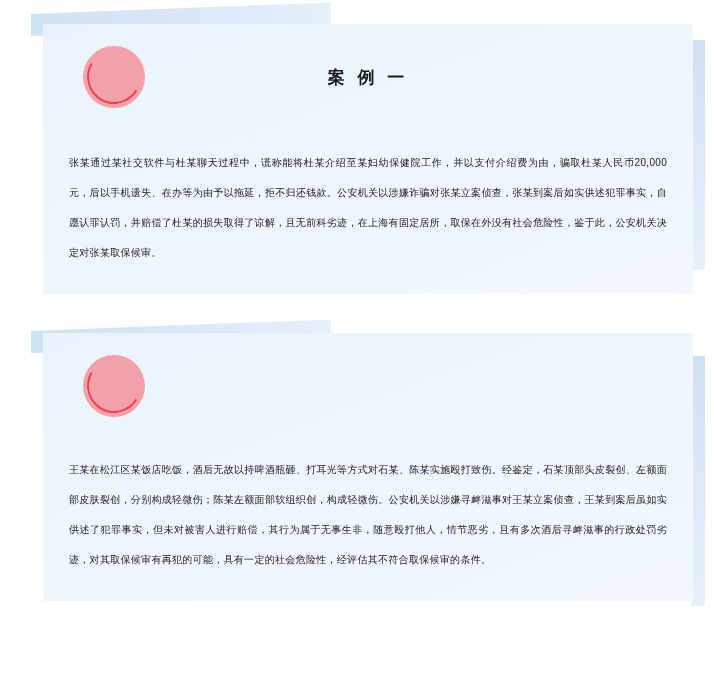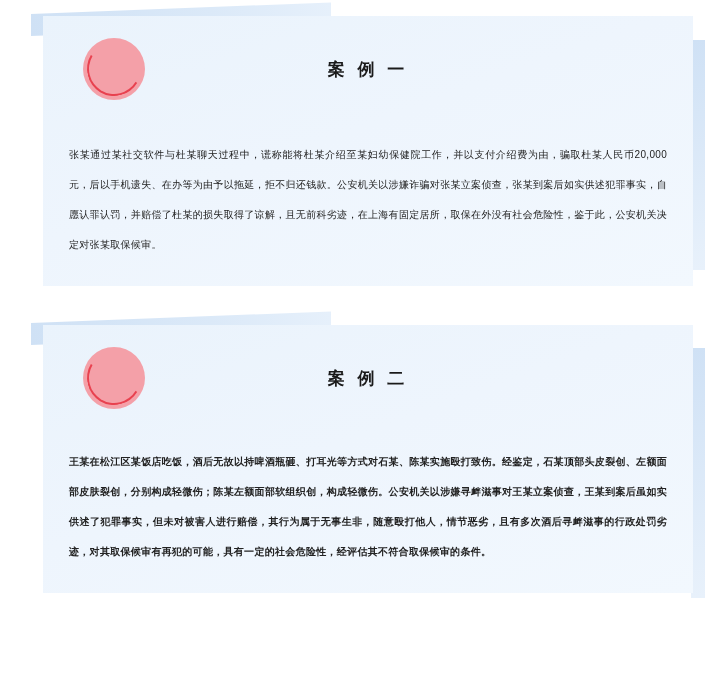--- a/index.html
+++ b/index.html
@@ -18,21 +18,21 @@
     width: 714px;
     height: 688px;
     box-sizing: border-box;
     padding: 0;
   }
   .case-block {
     position: relative;
     width: 672px;
     margin: 0 auto;
   }
-  #case-1 { padding-top: 16px; }
+  #case-1 { padding-top: 24px; }
   #case-2 { padding-top: 39px; }
 
   
   .ribbon {
     position: absolute;
     left: 10px;
     top: 14px;
     width: 300px;
     height: 22px;
     background: linear-gradient(90deg, #cfe1f5 0%, #dbe9f8 60%, #e6f0fb 100%);
@@ -107,21 +107,21 @@
   }
   .case-body {
     font-size: 10px;
     line-height: 30px;
     color: #222222;
     text-align: justify;
     text-justify: inter-ideograph;
     letter-spacing: 0.3px;
   }
   #case-1 .case-body { padding-top: 20px; }
-  #case-2 .case-body { padding-top: 18px; font-weight: bold; }
+  #case-2 .case-body { padding-top: 18px; }
 </style>
 </head>
 <body>
 
 <div class="page">
 
   <div class="case-block" id="case-1">
     <div class="ribbon"></div>
     <div class="right-strip"></div>
     <div class="card">
@@ -132,19 +132,18 @@
       <div class="case-body">张某通过某社交软件与杜某聊天过程中，谎称能将杜某介绍至某妇幼保健院工作，并以支付介绍费为由，骗取杜某人民币20,000元，后以手机遗失、在办等为由予以拖延，拒不归还钱款。公安机关以涉嫌诈骗对张某立案侦查，张某到案后如实供述犯罪事实，自愿认罪认罚，并赔偿了杜某的损失取得了谅解，且无前科劣迹，在上海有固定居所，取保在外没有社会危险性，鉴于此，公安机关决定对张某取保候审。</div>
     </div>
   </div>
 
   <div class="case-block" id="case-2">
     <div class="ribbon"></div>
     <div class="right-strip"></div>
     <div class="card">
       <div class="card-head">
         <div class="avatar"></div>
-        <div class="case-title">案 例 二</div>
       </div>
       <div class="case-body">王某在松江区某饭店吃饭，酒后无故以持啤酒瓶砸、打耳光等方式对石某、陈某实施殴打致伤。经鉴定，石某顶部头皮裂创、左额面部皮肤裂创，分别构成轻微伤；陈某左额面部软组织创，构成轻微伤。公安机关以涉嫌寻衅滋事对王某立案侦查，王某到案后虽如实供述了犯罪事实，但未对被害人进行赔偿，其行为属于无事生非，随意殴打他人，情节恶劣，且有多次酒后寻衅滋事的行政处罚劣迹，对其取保候审有再犯的可能，具有一定的社会危险性，经评估其不符合取保候审的条件。</div>
     </div>
   </div>
 
 </div>
 
 </body></html>

